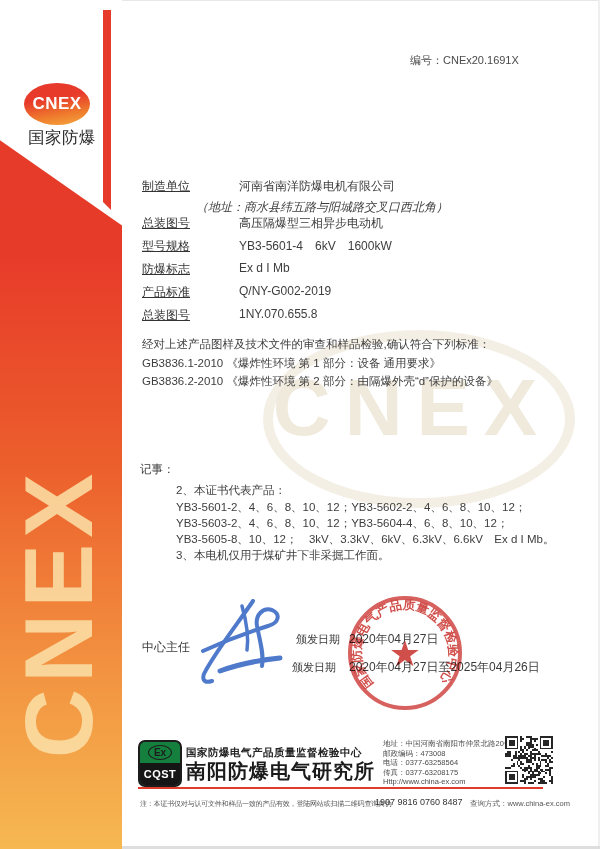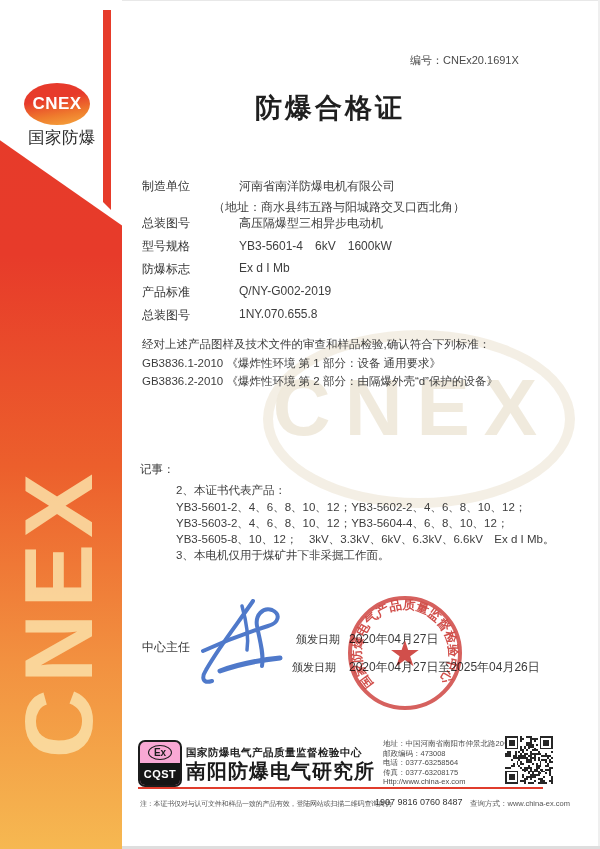--- a/index.html
+++ b/index.html
@@ -34,41 +34,41 @@
 
   .z{position:absolute;z-index:2;}
 
   
   #cert-no{left:410px;top:53px;font-size:11px;color:#4a4a4a;}
   #title{left:120px;top:90px;width:420px;text-align:center;font-size:27px;font-weight:bold;
         letter-spacing:3px;color:#1f1f1f;}
 
   
   .frow{position:absolute;left:142px;z-index:2;font-size:12px;white-space:nowrap;}
-  .flabel{display:inline-block;width:62px;color:#333;}
+  .flabel{display:inline-block;width:62px;color:#333;text-decoration:underline;}
   .fval{color:#3d3d3d;}
-  .fval2{position:absolute;left:213px;z-index:2;font-size:12px;color:#3d3d3d;white-space:nowrap;}
+  .fval2{position:absolute;left:196px;z-index:2;font-size:12px;color:#3d3d3d;white-space:nowrap;font-style:italic;}
   .frow .fval{position:absolute;left:65px;margin-left:32px;}
 
   
   .tline{position:absolute;left:142px;z-index:2;font-size:11.5px;color:#3d3d3d;white-space:nowrap;}
   .nline{position:absolute;left:176px;z-index:2;font-size:11.5px;color:#3d3d3d;white-space:nowrap;}
 
   
   #director-label{left:142px;top:639px;font-size:12px;text-align:right;}
   #issue-label{left:296px;top:632px;font-size:11px;}
   #issue-date{left:349px;top:631px;font-size:12px;}
   #valid-label{left:292px;top:660px;font-size:11px;}
   #valid-range{left:349px;top:659px;font-size:12px;}
   #signature{left:183px;top:593px;z-index:2;}
   #stamp{left:340px;top:586px;z-index:3;mix-blend-mode:multiply;opacity:.85;}
 
   
   #ex-logo{left:138px;top:740px;width:40px;height:43px;border:2px solid #1c1c1c;border-radius:7px;
-        overflow:hidden;background:#f9a8d4;z-index:2;}
+        overflow:hidden;background:#15803d;z-index:2;}
   #ex-logo .ex-top{height:21px;display:flex;align-items:center;justify-content:center;}
   #ex-logo .ex-oval{border:1.5px solid #1c1c1c;border-radius:50%;font-size:10px;font-weight:bold;
         padding:0 5px;line-height:13px;color:#1c1c1c;}
   #ex-logo .ex-bottom{height:22px;background:#151515;color:#fff;display:flex;align-items:center;
         justify-content:center;font-size:11px;font-weight:bold;letter-spacing:.5px;}
   #center-name{left:186px;top:746px;font-size:10.5px;font-weight:bold;color:#222;letter-spacing:.5px;}
   #institute{left:186px;top:758px;font-size:20px;font-weight:bold;color:#1b1b1b;letter-spacing:1px;}
   .addr{position:absolute;left:383px;z-index:2;font-size:7.5px;color:#4c4c4c;white-space:nowrap;}
   #qr{left:505px;top:736px;width:48px;height:48px;z-index:2;}
   #red-line{left:138px;top:787px;width:405px;height:2px;background:#e03c2c;z-index:2;}
@@ -92,21 +92,20 @@
     <span>CNEX</span>
   </div>
   <div id="logo-caption">国家防爆</div>
 
   <div id="watermark">
     <div id="wm-ellipse"></div>
     <div id="wm-text">CNEX</div>
   </div>
 
   <div class="z" id="cert-no"><span>编号：</span><span>CNEx20.1691X</span></div>
-  <div class="z" id="title">防爆合格证</div>
 
   <div class="frow" style="top:178px">
     <span class="flabel">制造单位</span>
     <span class="fval">河南省南洋防爆电机有限公司</span>
   </div>
   <div class="fval2" style="top:199px">（地址：商水县纬五路与阳城路交叉口西北角）</div>
   <div class="frow" style="top:215px">
     <span class="flabel">总装图号</span>
     <span class="fval">高压隔爆型三相异步电动机</span>
   </div>

